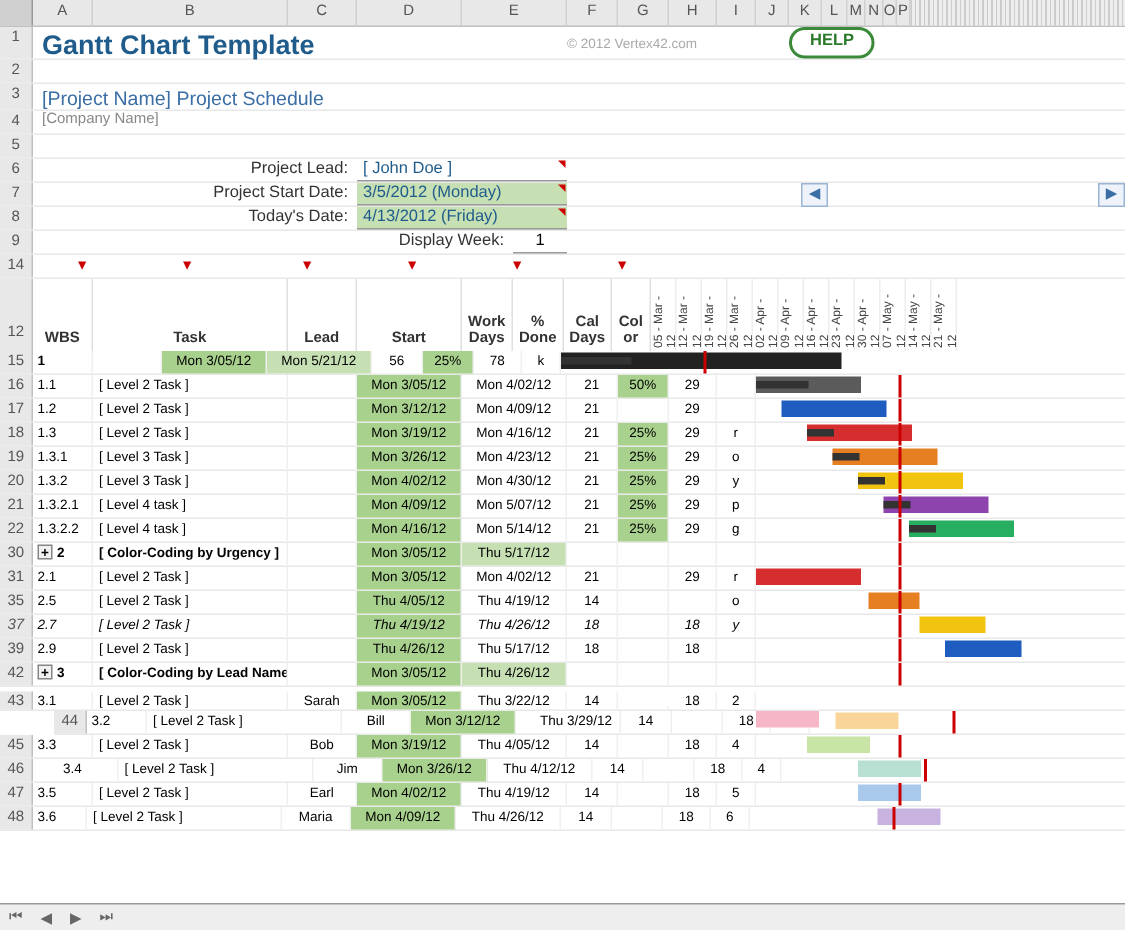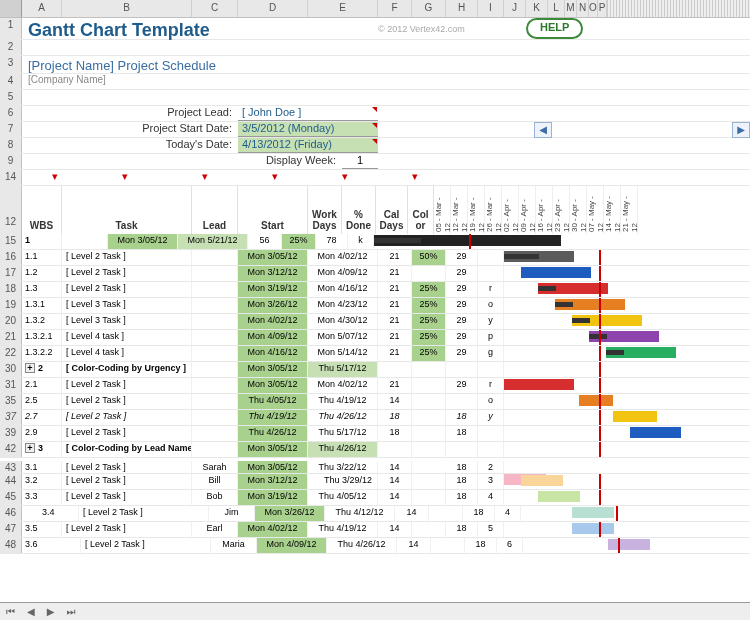--- a/index.html
+++ b/index.html
@@ -390,21 +390,21 @@
       <div class="data-cell " style="width: 70px;">Thu 3/22/12</div>
       <div class="data-cell " style="width: 34px;">14</div>
       <div class="data-cell " style="width: 34px;"></div>
       <div class="data-cell " style="width: 32px;">18</div>
       <div class="data-cell " style="width: 26px;">2</div>
       <div class="gantt-area">
         <div class="bar" style="left: 0px; width: 42px; background: rgb(247, 182, 198);"></div>
         <div class="today-line" style="left: 95px;"></div>
       </div>
     </div>
-    <div class="row" style="height: 16px;">
+    <div class="row" style="height: 16px; margin-left: 36px;">
       <div class="row-h">44</div>
       <div class="data-cell wbs" style="width: 40px; font-weight: normal;"><span>3.2</span></div>
       <div class="data-cell task" style="width: 130px; font-weight: normal;">[ Level 2 Task ]</div>
       <div class="data-cell " style="width: 46px;">Bill</div>
       <div class="data-cell " style="width: 70px; background: rgb(169, 209, 142);">Mon 3/12/12</div>
       <div class="data-cell " style="width: 70px; padding-left: 14px;">Thu 3/29/12</div>
       <div class="data-cell " style="width: 34px;">14</div>
       <div class="data-cell " style="width: 34px;"></div>
       <div class="data-cell " style="width: 32px;">18</div>
       <div class="data-cell " style="width: 26px;">3</div>
@@ -456,21 +456,21 @@
       <div class="data-cell " style="width: 34px;"></div>
       <div class="data-cell " style="width: 32px;">18</div>
       <div class="data-cell " style="width: 26px;">5</div>
       <div class="gantt-area">
         <div class="bar" style="left: 68px; width: 42px; background: rgb(168, 200, 236);"></div>
         <div class="today-line" style="left: 95px;"></div>
       </div>
     </div>
     <div class="row" style="height: 16px;">
       <div class="row-h">48</div>
-      <div class="data-cell wbs" style="width: 59px; font-weight: normal;"><span>3.6</span></div>
+      <div class="data-cell wbs" style="width: 36px; font-weight: normal;"><span>3.6</span></div>
       <div class="data-cell task" style="width: 130px; font-weight: normal;">[ Level 2 Task ]</div>
       <div class="data-cell " style="width: 46px;">Maria</div>
       <div class="data-cell " style="width: 70px; background: rgb(169, 209, 142);">Mon 4/09/12</div>
       <div class="data-cell " style="width: 70px;">Thu 4/26/12</div>
       <div class="data-cell " style="width: 34px;">14</div>
       <div class="data-cell " style="width: 34px;"></div>
       <div class="data-cell " style="width: 32px;">18</div>
       <div class="data-cell " style="width: 26px;">6</div>
       <div class="gantt-area">
         <div class="bar" style="left: 85px; width: 42px; background: rgb(200, 179, 224);"></div>

